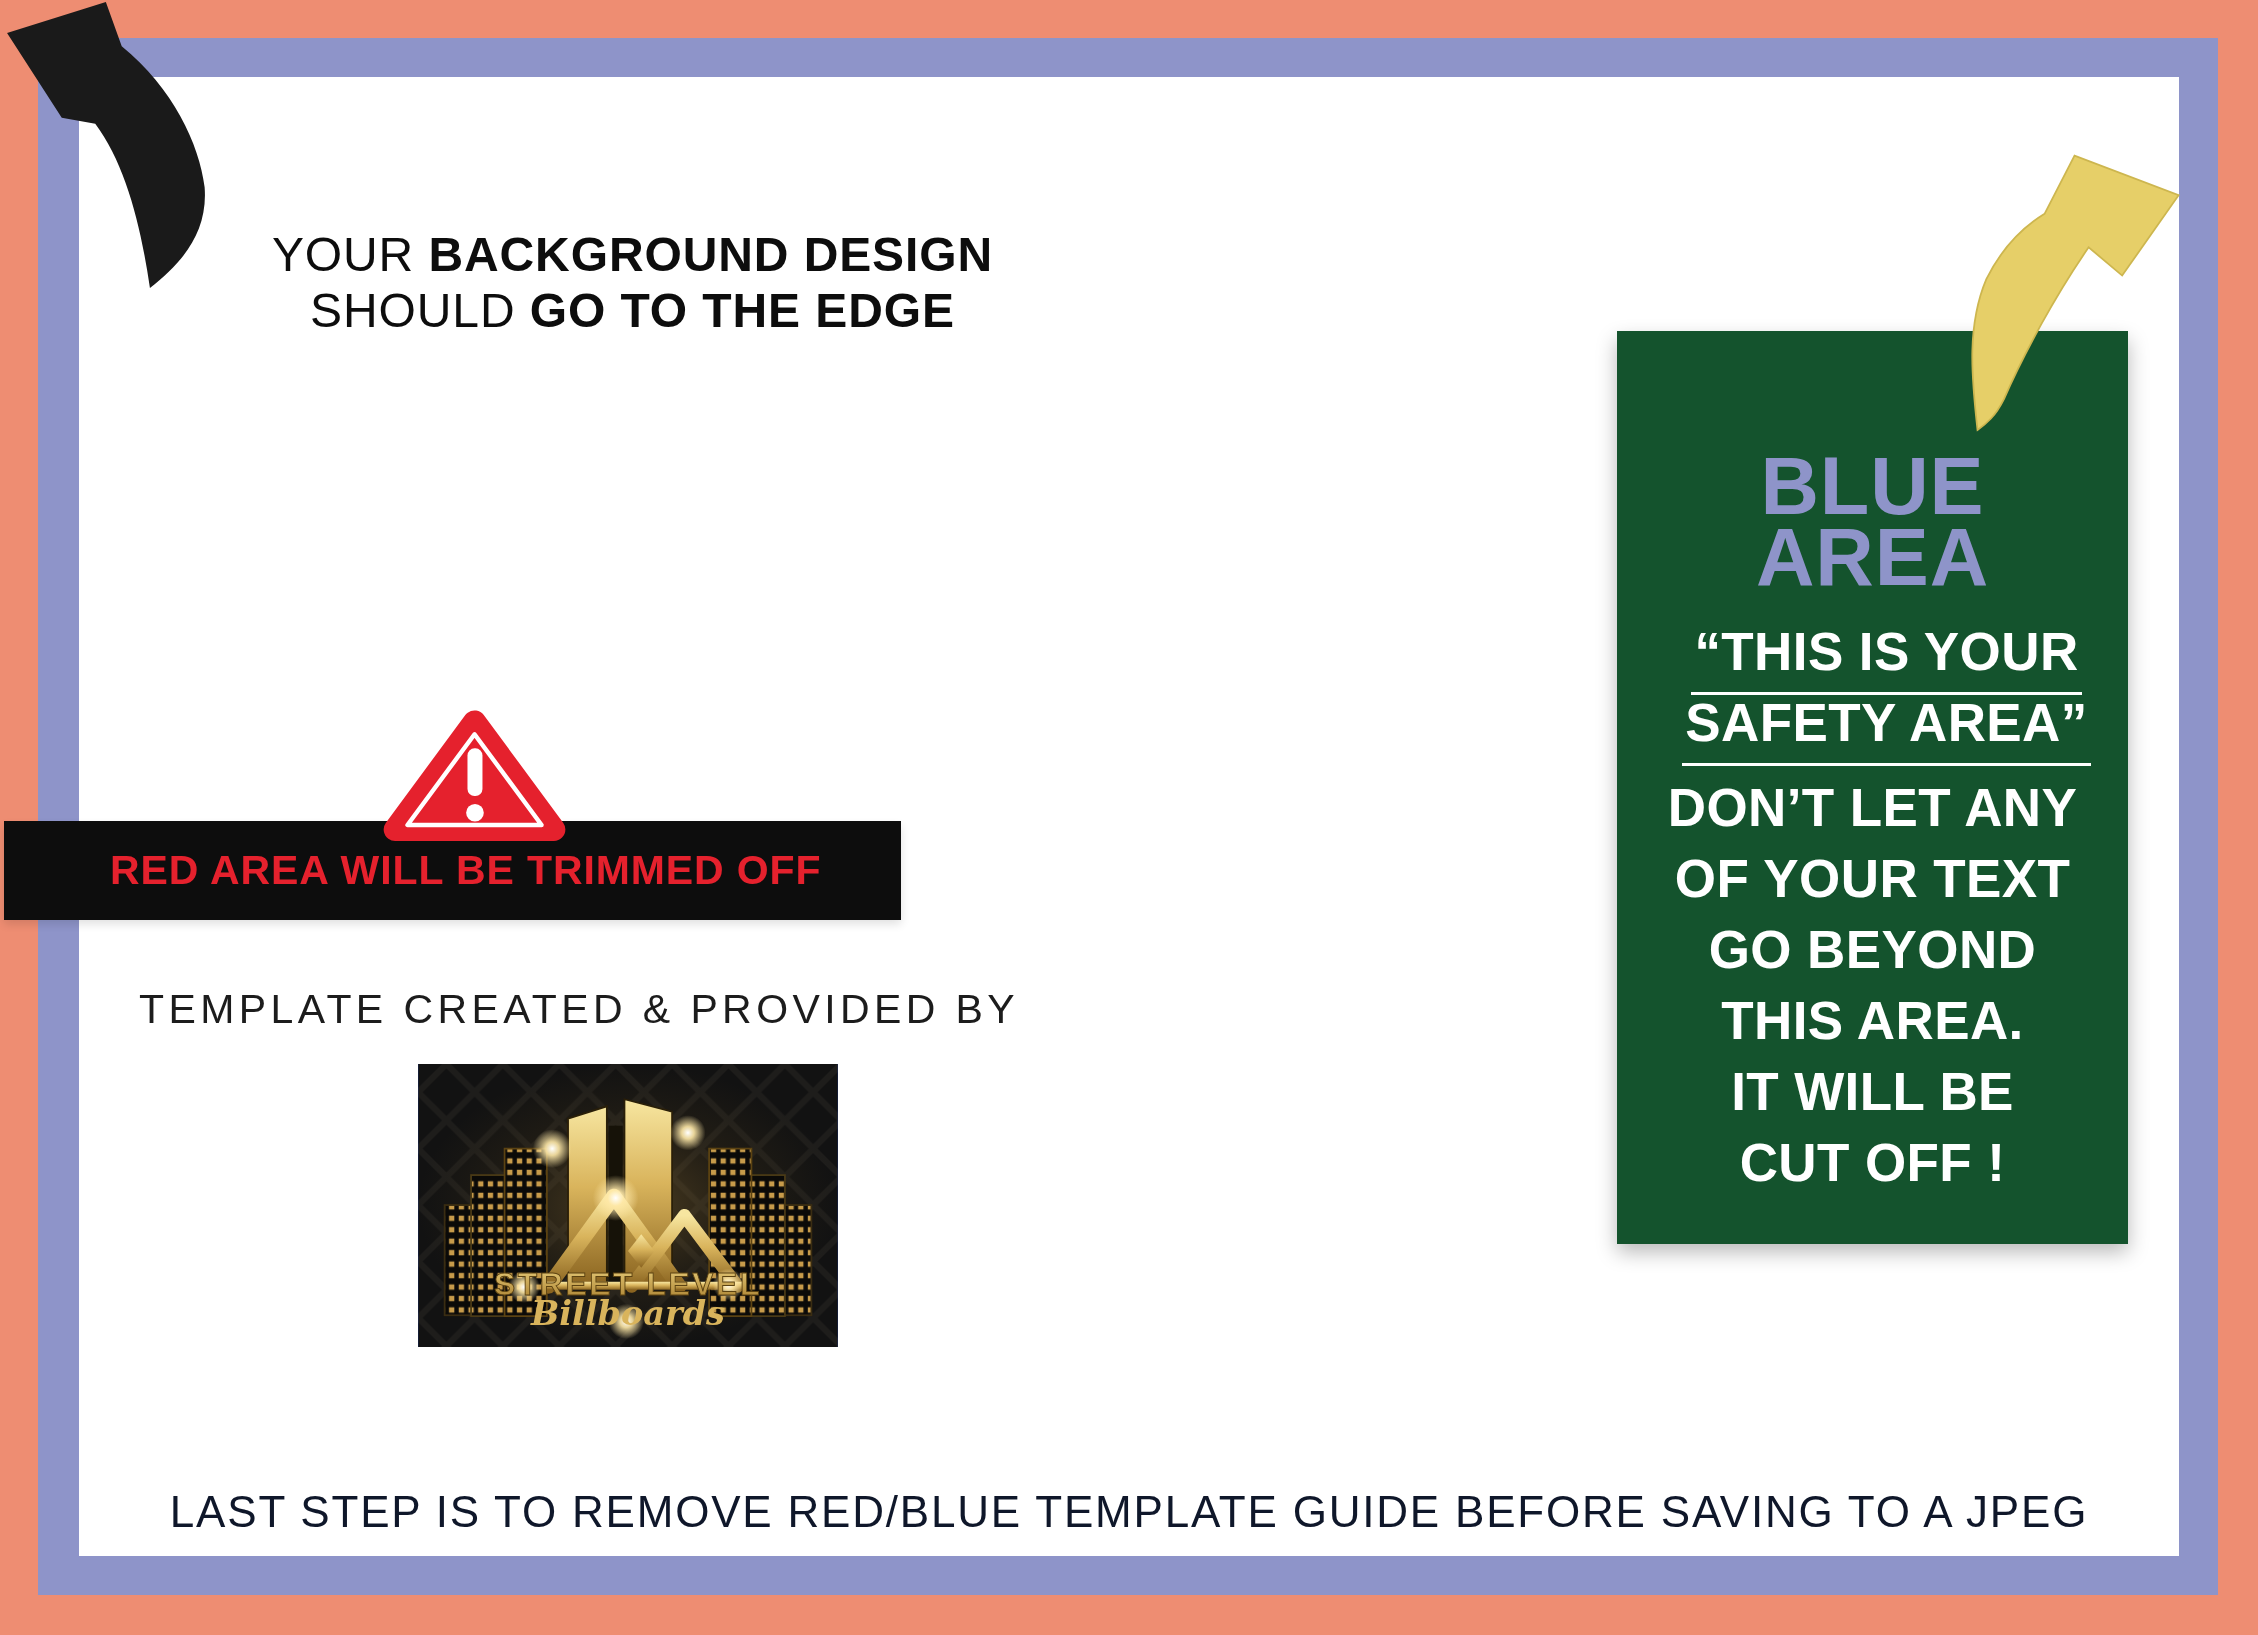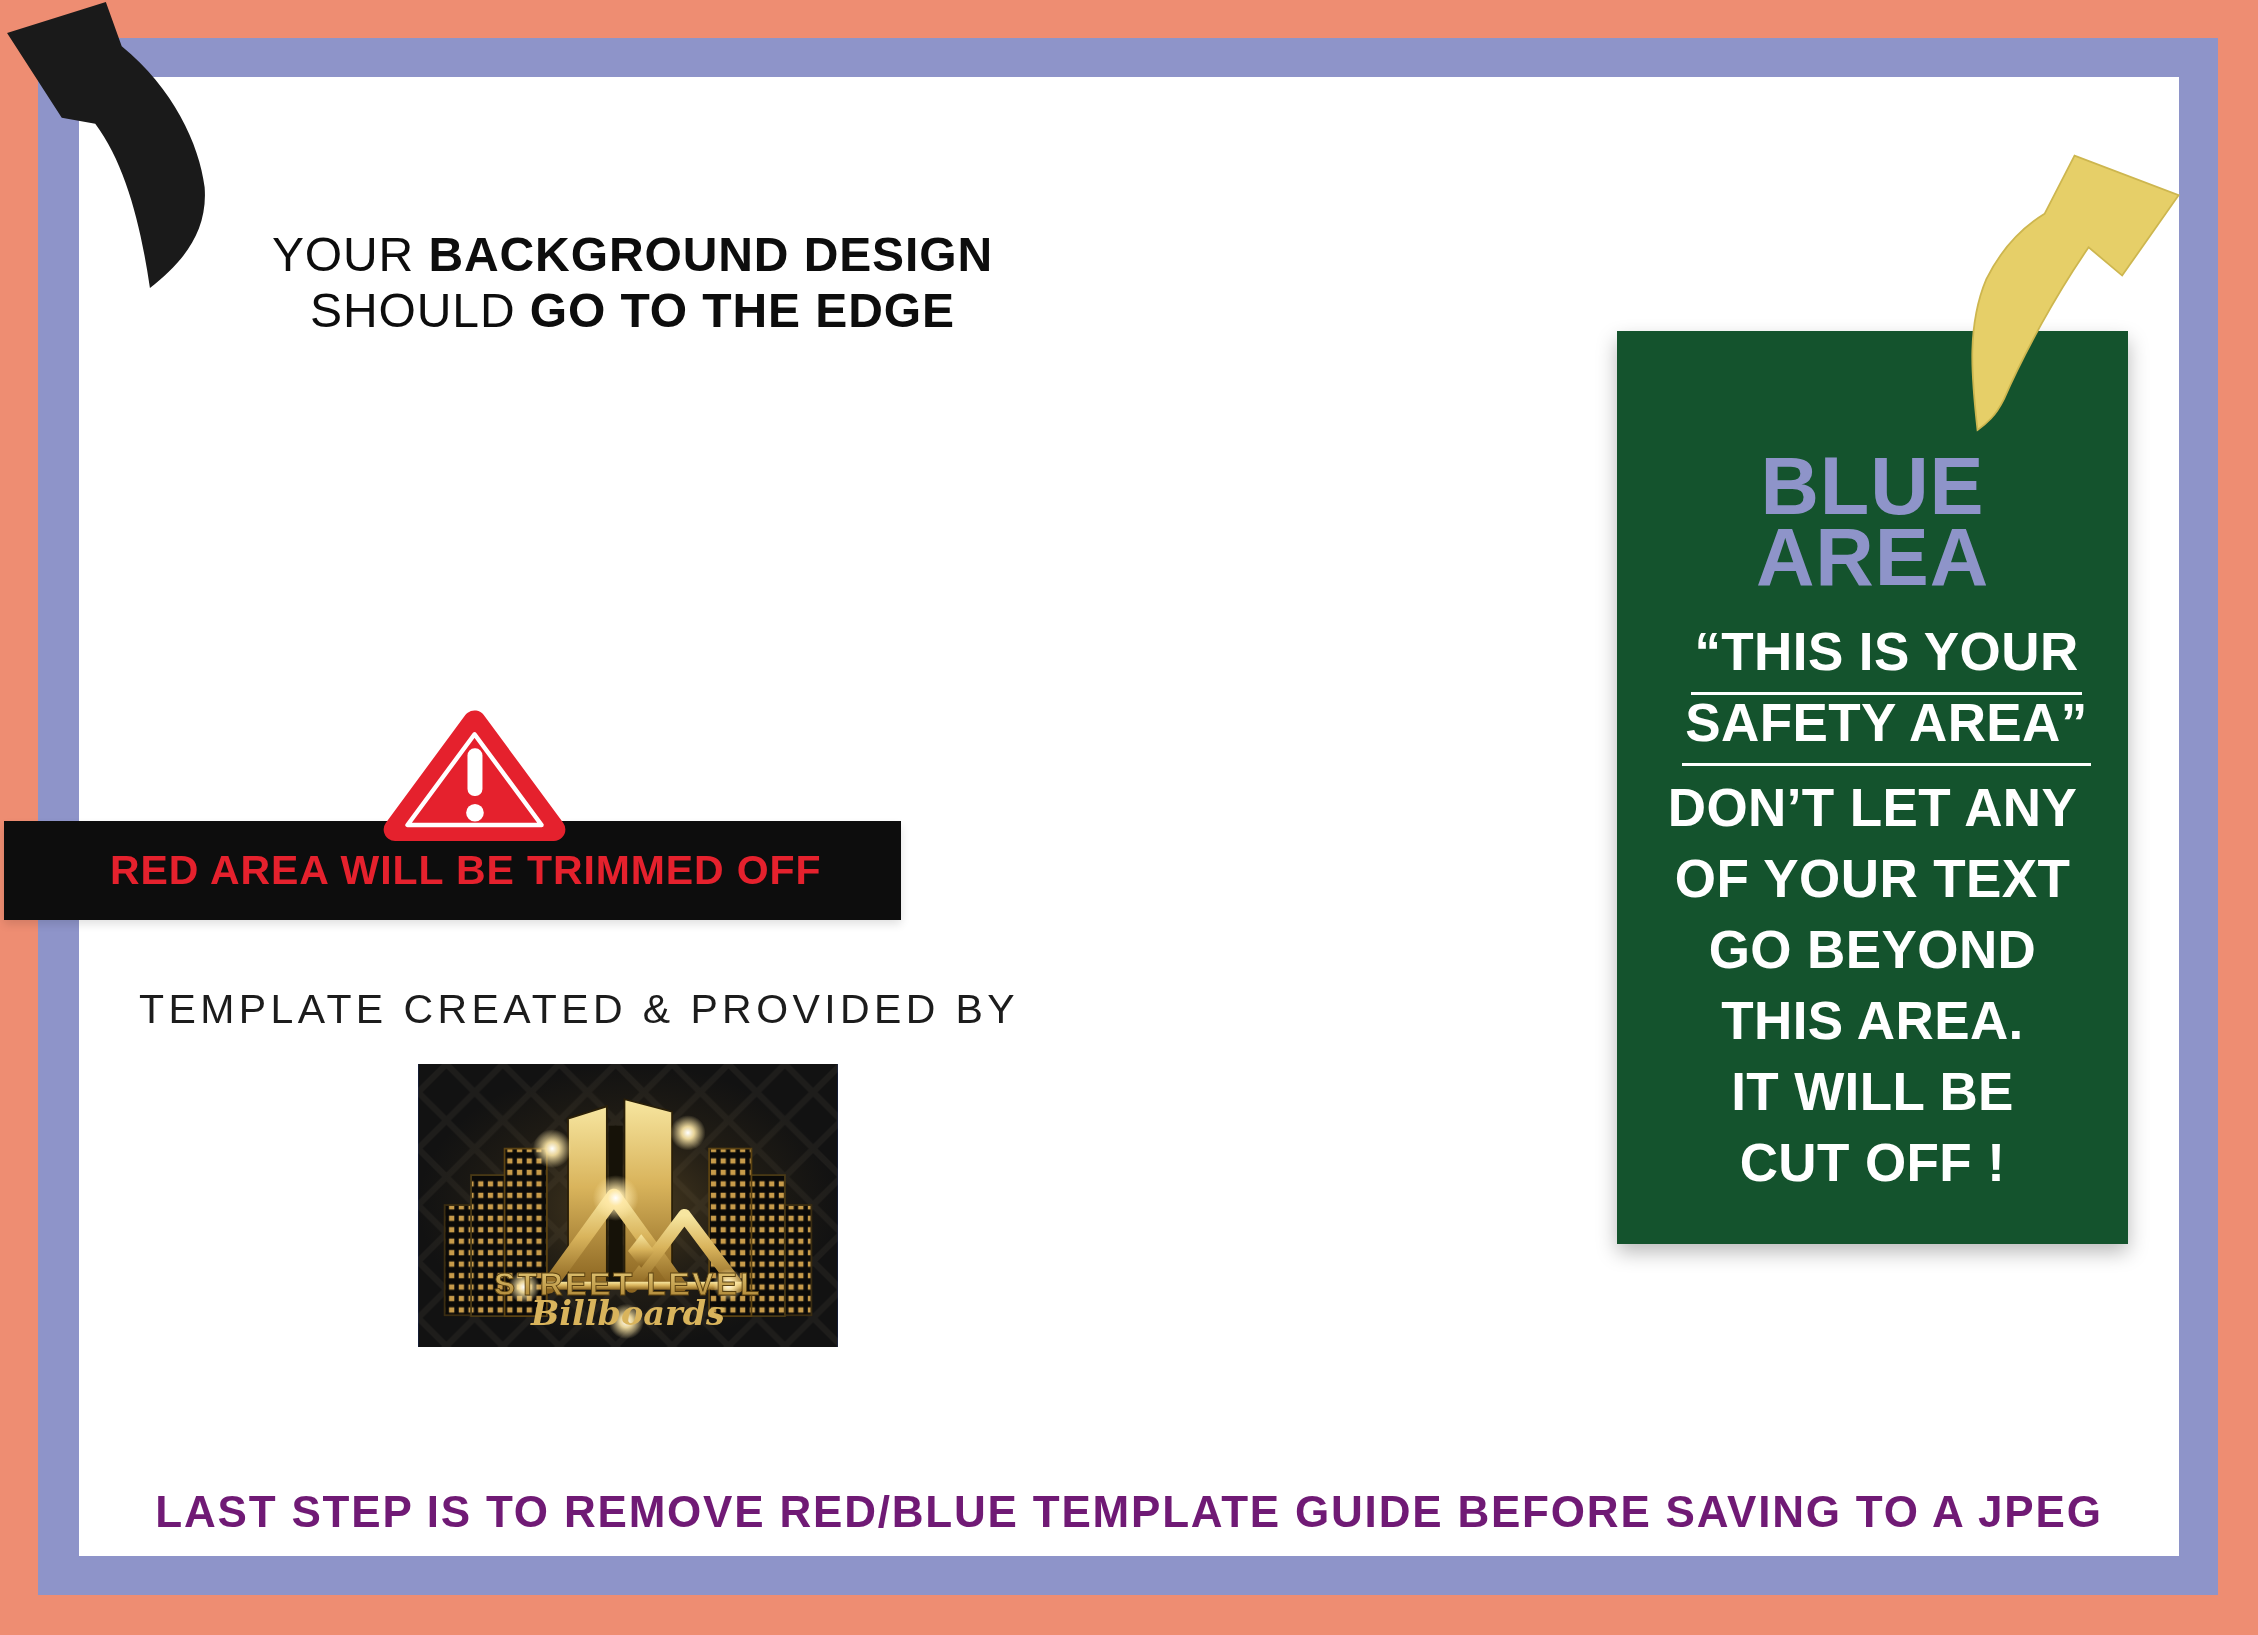--- a/index.html
+++ b/index.html
@@ -55,21 +55,21 @@
     font-size:81px;line-height:71px;letter-spacing:0.9px;
   }
   .panel-quote{margin-top:26.5px;margin-left:28px;}
   .q-line{height:71px;font-size:53px;line-height:64px;font-weight:700;letter-spacing:0.4px;}
   .q-line .ul{display:inline-block;border-bottom:3.5px solid #fff;padding:0 3.5px 8px;}
   .panel-body{margin-top:10.6px;}
   .b-line{height:71px;font-size:53px;line-height:71px;font-weight:700;letter-spacing:0.4px;text-align:center;}
   
   .footer-note{
     position:absolute;left:0;top:1487px;width:2258px;text-align:center;
-    color:#701a75;font-weight:700;font-size:44px;letter-spacing:1.8px;white-space:nowrap;
+    color:#0f172a;font-weight:400;font-size:44px;letter-spacing:1.8px;white-space:nowrap;
   }
   
   .overlay{position:absolute;left:0;top:0;z-index:9;pointer-events:none;}
 </style>
 </head>
 <body>
 
 <div class="canvas">
 
   <div class="border-purple"></div>

